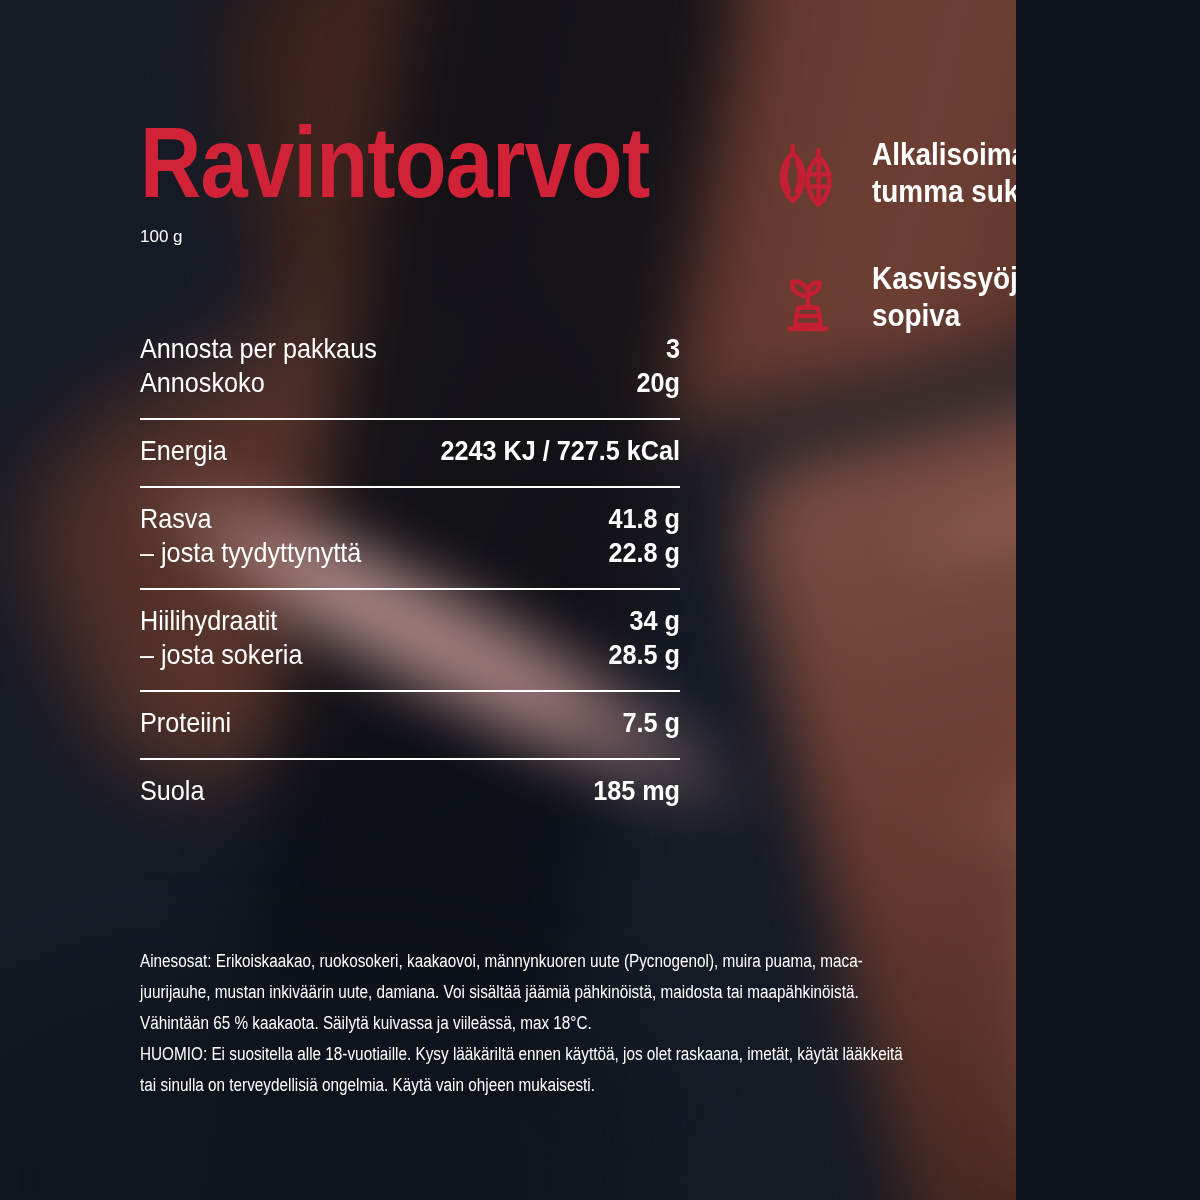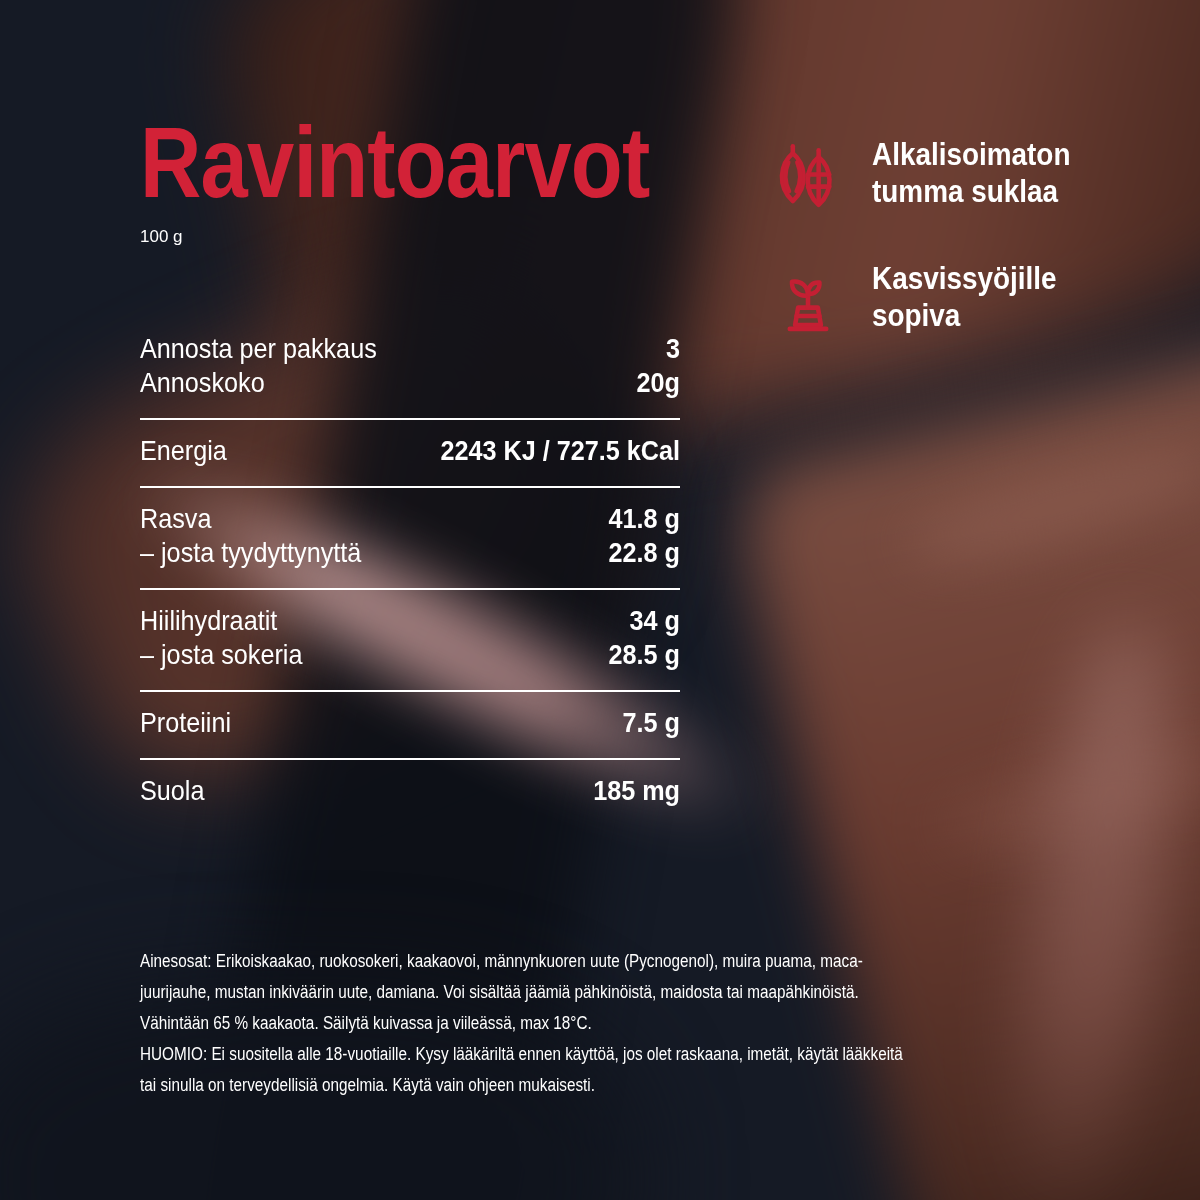--- a/index.html
+++ b/index.html
@@ -1,17 +1,17 @@
 <!DOCTYPE html>
 <html><head>
 <meta charset="utf-8">
 <style>
   html,body{margin:0;padding:0;background:#0e121b;}
   #stage{
-    position:relative;width:1200px;height:1200px;overflow:hidden;
+    position:relative;width:1016px;height:1200px;overflow:hidden;
     background:#151a25;
     font-family:"Liberation Sans","DejaVu Sans",sans-serif;
     color:#ffffff;
   }
   
   #bg{position:absolute;inset:0;overflow:hidden;}
   .shape{position:absolute;}
   .s1{left:250px;top:-170px;width:1150px;height:560px;
       background:linear-gradient(115deg,#311b15 0%,#5e352b 35%,#6f4034 60%,#46261e 85%,#20120d 100%);
       transform:rotate(-12deg);filter:blur(42px);border-radius:18% 30% 40% 30%;}

